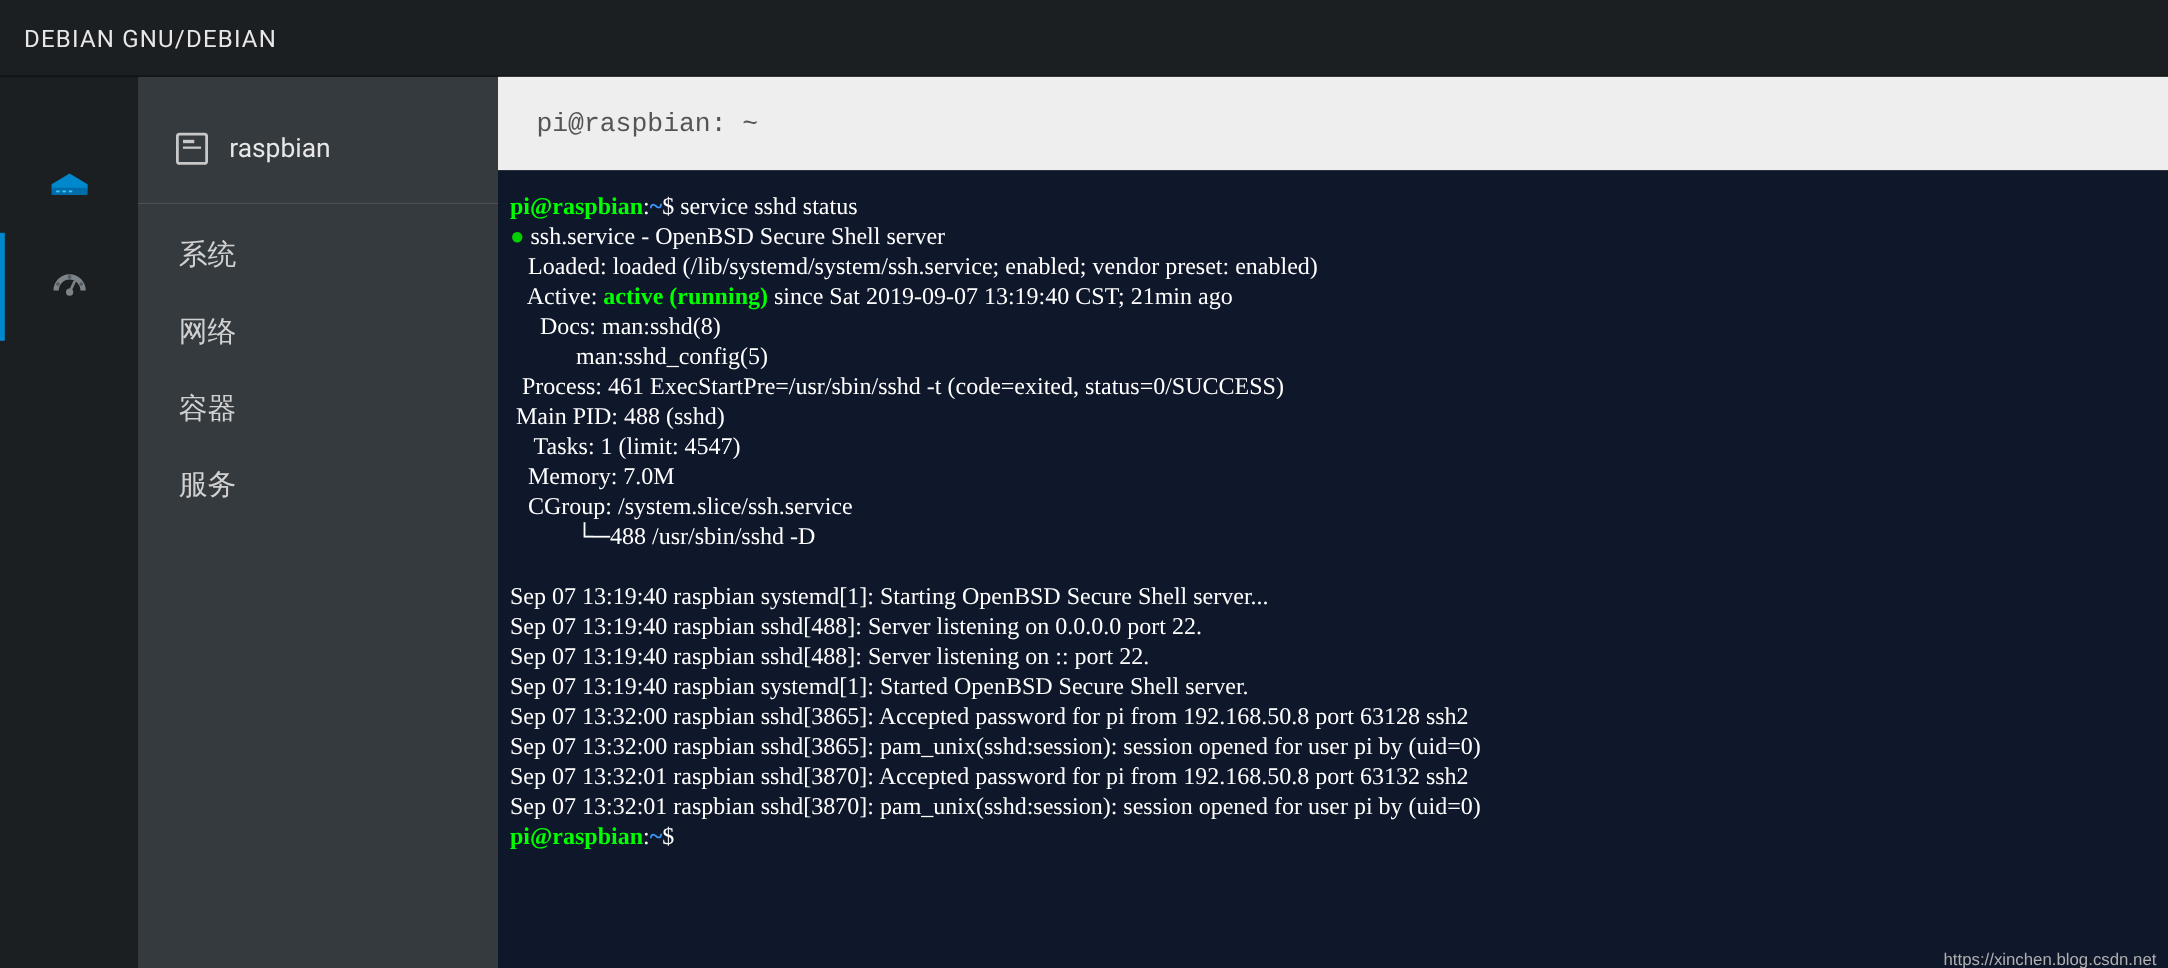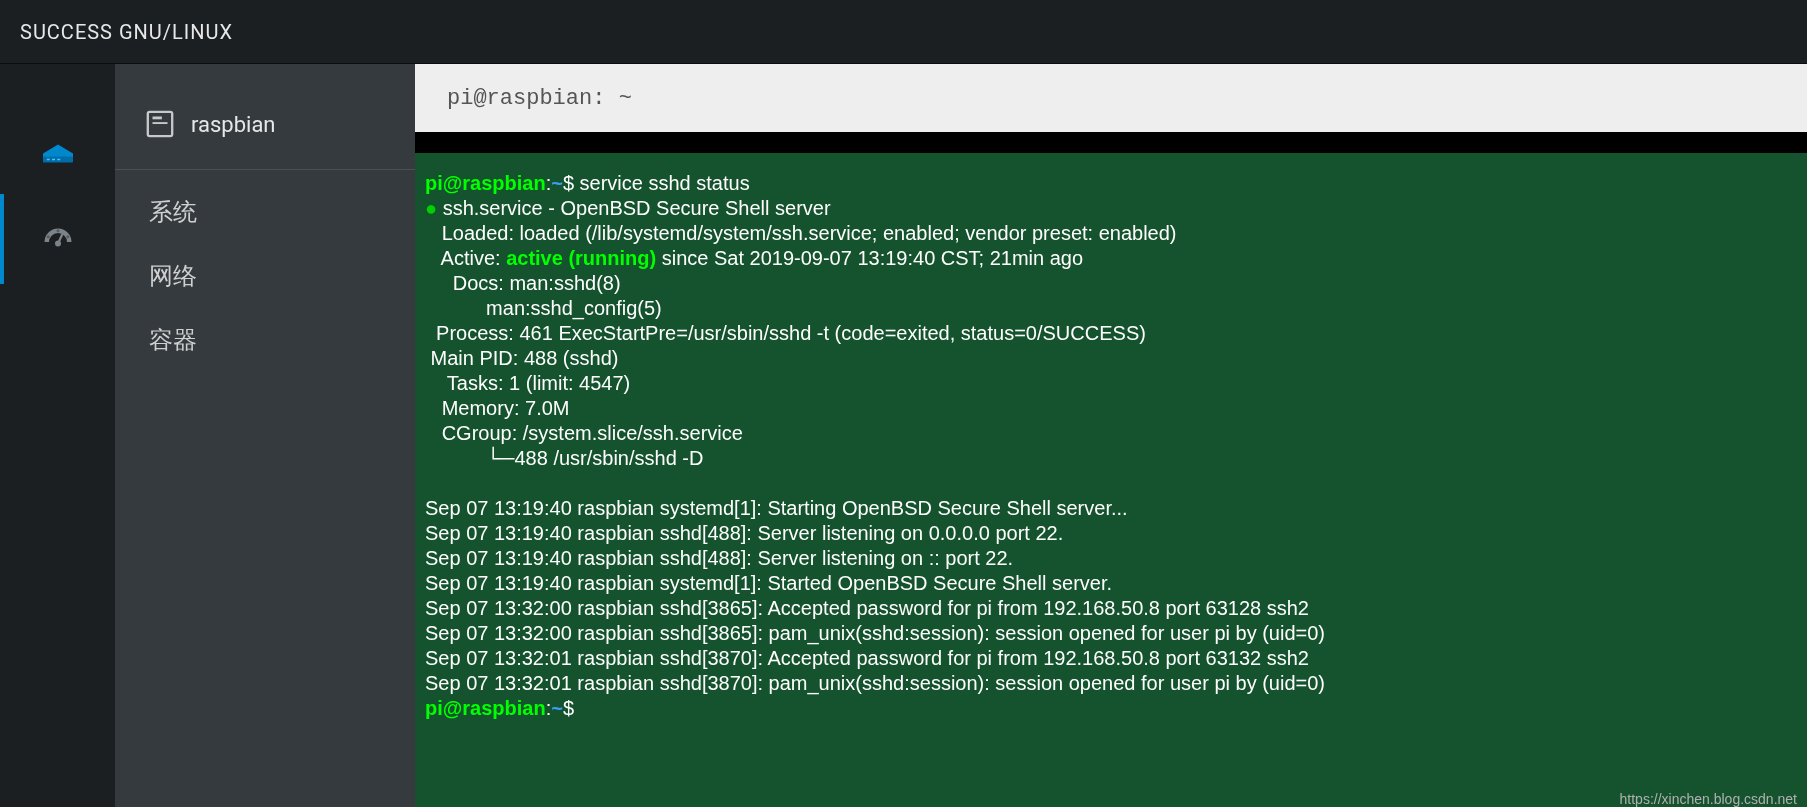--- a/index.html
+++ b/index.html
@@ -75,59 +75,58 @@
     color: #d0d0d0;
     cursor: pointer;
   }
   .main {
     flex: 1;
     display:flex;
     flex-direction:column;
     background:#000;
   }
   .titlebar {
-    height: 68px;
+    height: 78px;
     background:#eeeeee;
     display:flex;
     align-items:center;
     padding-left: 32px;
     font-family: "Courier New", monospace;
     font-size: 22px;
     color:#555;
   }
   .terminal {
     flex:1;
-    background:#14532d;
+    background:#0f172a;
     padding: 18px 10px 10px 10px;
-    font-family: Liberation Sans, sans-serif;
+    font-family: Liberation Serif, serif;
     font-size: 20px;
     line-height: 25px;
     color:#fff;
     white-space: pre;
     overflow:hidden;
-    margin-top:21px;
   } 
   .tgb  { color:#00ff00; font-weight:bold; } 
   .tb   { color:#3d9bff; font-weight:bold; } 
   .tw   { color:#ffffff; }
   .dot  { color:#00cf00; }
   .watermark {
     position:absolute;
     right:10px;
     bottom:0;
     font-size:14px;
     color:#b0b0b0;
     font-family: Arial, sans-serif;
   }
 </style>
 </head>
 <body>
 
 <div class="topbar">
-  <span class="topbar-title">SUCCESS GNU/LINUX</span>
+  <span class="topbar-title">DEBIAN GNU/DEBIAN</span>
 </div>
 
 <div class="layout">
 
   <div class="nav-rail">
     <div class="rail-item">
       <svg viewBox="0 0 48 48">
         <path fill="#0088cc" d="M4 30 L24 18 L44 30 L44 36 L4 36 Z"></path>
         <rect fill="#006da8" x="4" y="34" width="40" height="8" rx="1"></rect>
         <rect fill="#3cc6ff" x="9" y="37" width="4" height="2"></rect>
@@ -152,20 +151,21 @@
       <svg viewBox="0 0 32 32">
         <rect x="3" y="3" width="26" height="26" rx="2" fill="none" stroke="#c8c8c8" stroke-width="2.5"></rect>
         <rect x="8" y="8" width="10" height="3" fill="#c8c8c8"></rect>
         <rect x="8" y="14" width="16" height="2" fill="#c8c8c8"></rect>
       </svg>
       <span class="side-header-text">raspbian</span>
     </div>
     <div class="menu-item"><span>系统</span></div>
     <div class="menu-item"><span>网络</span></div>
     <div class="menu-item"><span>容器</span></div>
+    <div class="menu-item"><span>服务</span></div>
   </div>
 
   <div class="main">
     <div class="titlebar">
       <span>pi@raspbian: ~</span>
     </div>
     <div class="terminal"><span class="tgb">pi@raspbian</span><span class="tw">:</span><span class="tb">~</span><span class="tw">$ </span><span class="tw">service sshd status</span>
 <span class="dot">●</span> <span class="tw">ssh.service - OpenBSD Secure Shell server</span>
 <span class="tw">   Loaded: loaded (/lib/systemd/system/ssh.service; enabled; vendor preset: enabled)</span>
 <span class="tw">   Active: </span><span class="tgb">active (running)</span><span class="tw"> since Sat 2019-09-07 13:19:40 CST; 21min ago</span>

